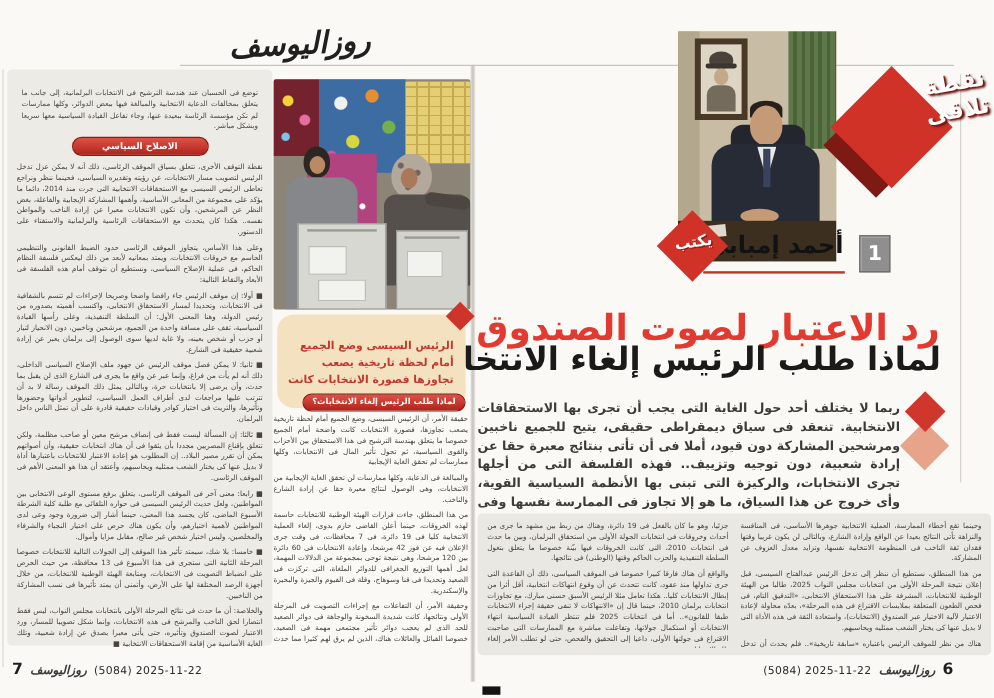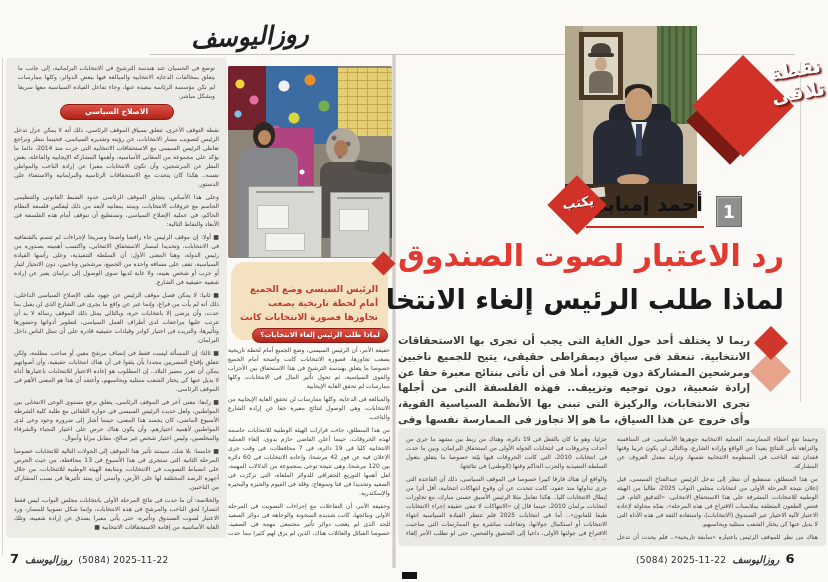--- a/index.html
+++ b/index.html
@@ -15,21 +15,21 @@
   .masthead{left:182px;top:22px;width:136px;height:40px;font-size:25px;font-weight:bold;
     font-style:italic;color:#20201e;direction:rtl;text-align:center;transform:rotate(-3deg);z-index:2;}
   
   .body-txt{direction:rtl;text-align:justify;font-size:6px;line-height:1.5;color:#47443f;overflow:hidden;}
   .body-txt p{margin:0 0 4px 0;}
   .pill{background:linear-gradient(#dd5146,#b1241b);border:1px solid #8f1a12;border-radius:9px;
     color:#fff;font-weight:bold;text-align:center;direction:rtl;z-index:3;}
   
   .left-edge{left:2px;top:58px;width:1px;height:498px;background:#dad7d1;}
   .panelA{left:6px;top:58px;width:221px;height:480px;background:#edebe6;border-radius:4px;
-    padding:5px 8px;box-sizing:border-box;z-index:2;}
+    padding:15px 8px;box-sizing:border-box;z-index:2;}
   .opening{direction:rtl;text-align:justify;font-size:6px;line-height:1.55;color:#4c4944;margin:0 4px 4px 4px;}
   .pill1{width:112px;height:14px;line-height:14px;font-size:7.5px;margin:2px auto 5px auto;}
   .colA{height:410px;}
   
   .photo-vote{left:228px;top:66px;width:164px;height:192px;background:#8d8478;overflow:hidden;border-radius:2px;z-index:2;}
   .pv{position:absolute;}
   .board-maroon{left:0;top:0;width:38px;height:64px;background:#74232e;
     background-image:radial-gradient(circle 4px at 12px 18px,#f3d23a 0 4px,transparent 5px),
     radial-gradient(circle 4px at 26px 34px,#e46fa0 0 4px,transparent 5px),
     radial-gradient(circle 3px at 10px 48px,#7fc3e8 0 3px,transparent 4px);}
@@ -234,21 +234,21 @@
   <div class="abs right-edge"></div>
 
   <div class="abs writes-wrap">
     <div class="writes-diamond"></div>
     <div class="writes-label">يكتب</div>
   </div>
   <div class="abs author">أحمد إمبابى</div>
   <div class="abs author-underline"></div>
   <div class="abs art-no">1</div>
 
-  <h1 class="abs hl-red" style="margin:0;">رد الاعتبار لصوت الصندوق</h1>
+  <h1 class="abs hl-red" style="margin:18px;text-align:center;">رد الاعتبار لصوت الصندوق</h1>
   <h2 class="abs hl-black" style="margin:0;">لماذا طلب الرئيس إلغاء الانتخابات؟</h2>
 
   <div class="abs intro-diamond-red"></div>
   <div class="abs intro-diamond-pink"></div>
   <p class="abs intro" style="margin:0;">ربما لا يختلف أحد حول الغاية التى يجب أن تجرى بها الاستحقاقات الانتخابية. تنعقد فى سياق ديمقراطى حقيقى، يتيح للجميع ناخبين ومرشحين المشاركة دون قيود، أملا فى أن تأتى بنتائج معبرة حقا عن إرادة شعبية، دون توجيه وتزييف.. فهذه الفلسفة التى من أجلها تجرى الانتخابات، والركيزة التى تبنى بها الأنظمة السياسية القوية، وأى خروج عن هذا السياق، ما هو إلا تجاوز فى الممارسة نفسها وفى التعامل مع هذا الحق المنصوص عليه دستوريا</p>
 
   <div class="abs panelR">
     <div class="col body-txt">
       <p>جزئيا، وهو ما كان بالفعل فى 19 دائرة، وهناك من ربط بين مشهد ما جرى من أحداث وخروقات فى انتخابات الجولة الأولى من استحقاق البرلمان، وبين ما حدث فى انتخابات 2010، التى كانت الخروقات فيها بيّنة خصوصا ما يتعلق بتغول السلطة التنفيذية والحزب الحاكم وقتها (الوطنى) فى نتائجها.</p>
       <p>والواقع أن هناك فارقا كبيرا خصوصا فى الموقف السياسى، ذلك أن القاعدة التى جرى تداولها منذ عقود، كانت تتحدث عن أن وقوع انتهاكات انتخابية، أقل أثرا من إبطال الانتخابات كليا.. هكذا تعامل مثلا الرئيس الأسبق حسنى مبارك، مع تجاوزات انتخابات برلمان 2010، حينما قال إن «الانتهاكات لا تنفى حقيقة إجراء الانتخابات طبقا للقانون».. أما فى انتخابات 2025 فلم تنتظر القيادة السياسية انتهاء الانتخابات أو استكمال جولاتها، وتفاعلت مباشرة مع الممارسات التى صاحبت الاقتراع فى جولتها الأولى، داعيا إلى التحقيق والفحص، حتى لو تطلب الأمر إلغاء تلك الانتخابات</p>

